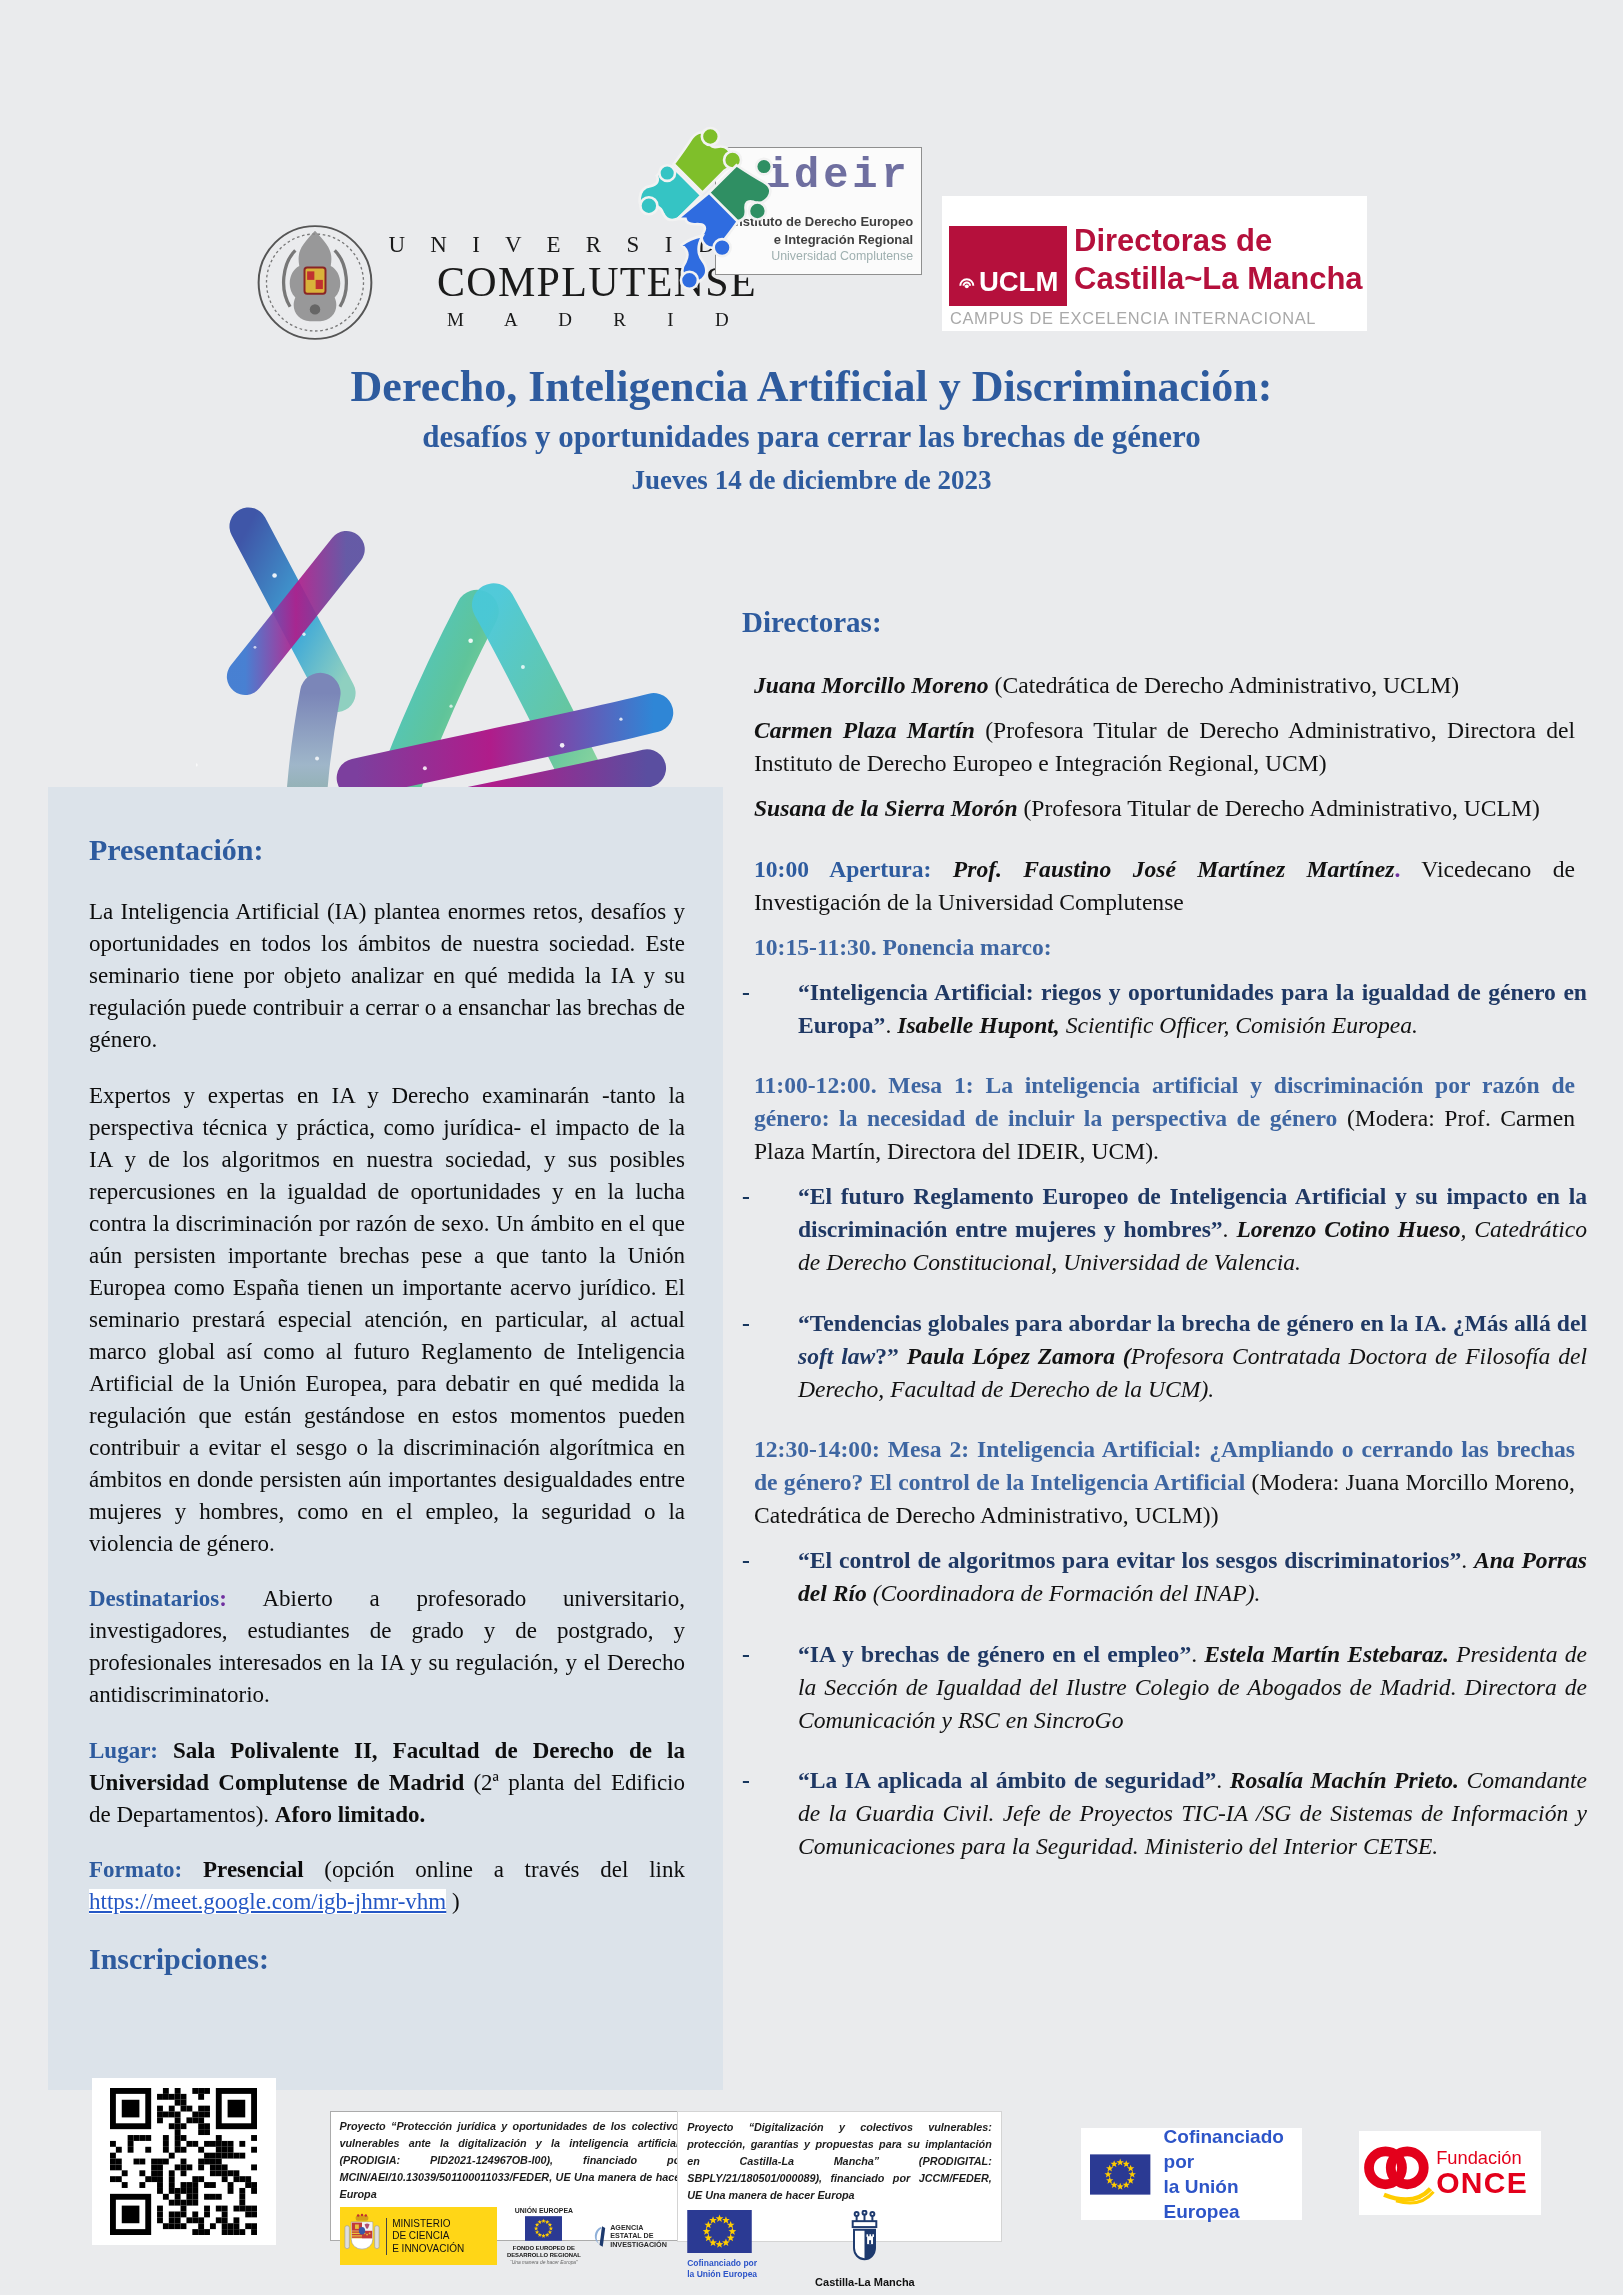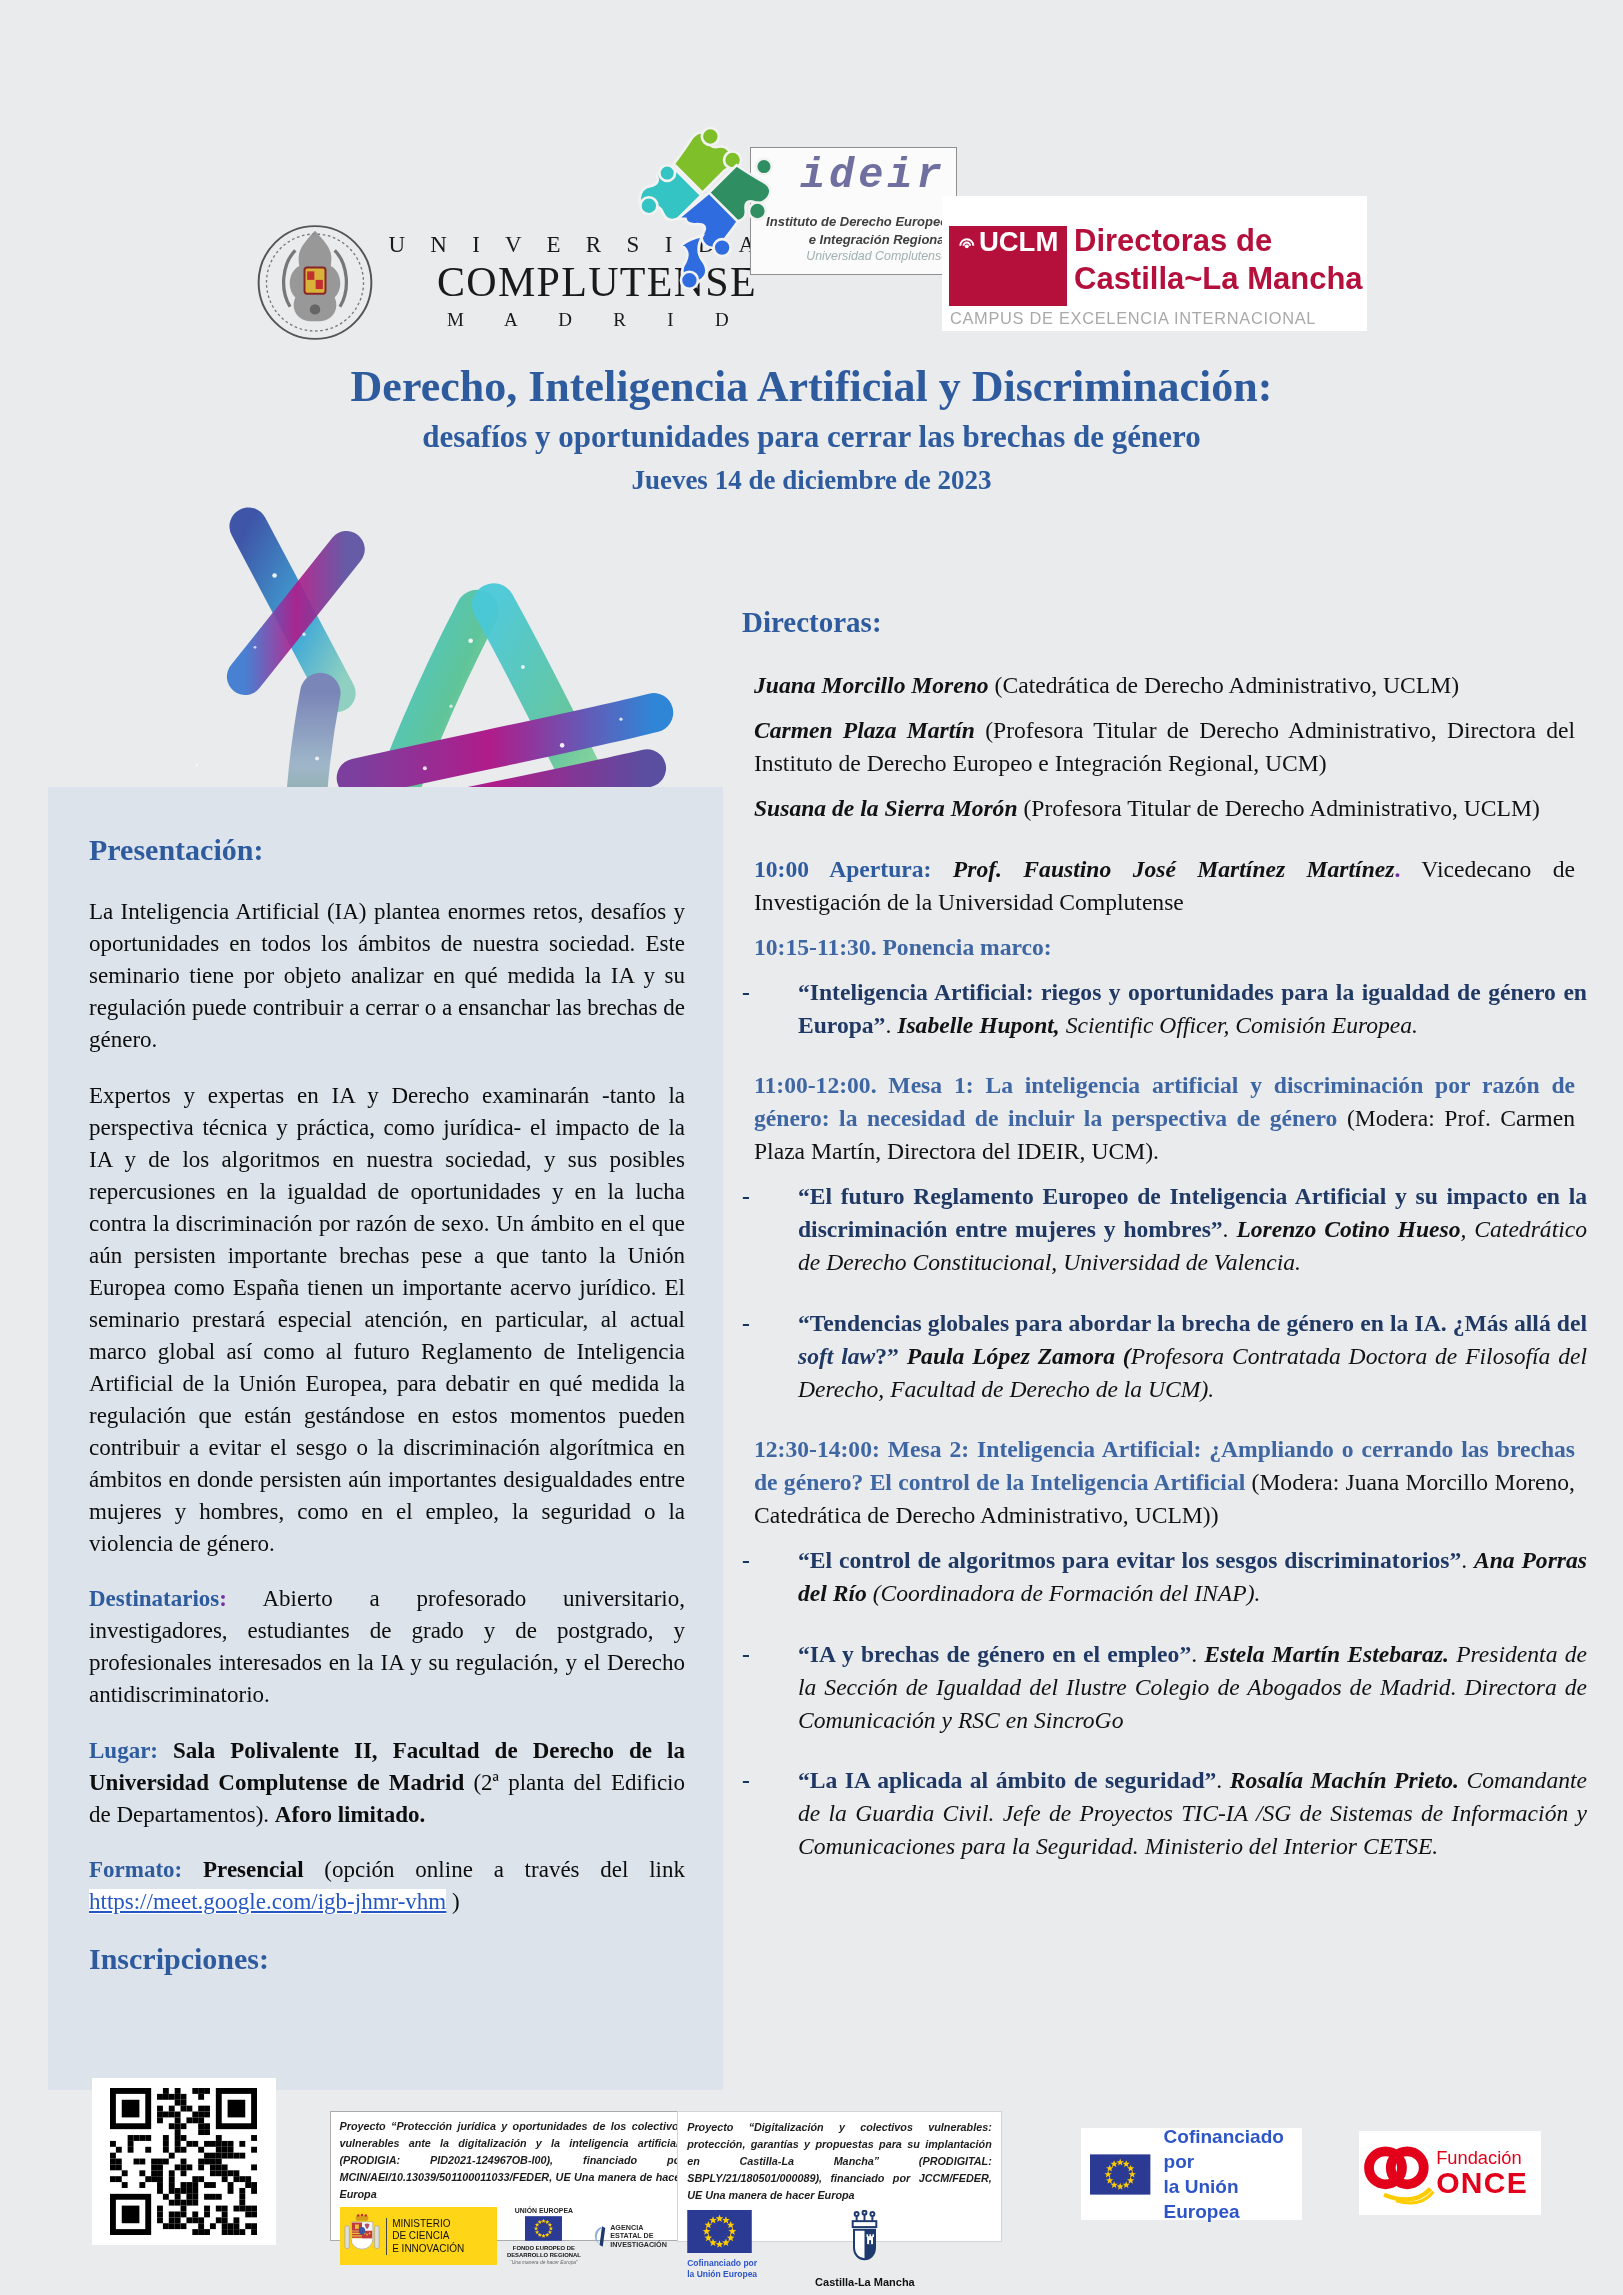--- a/index.html
+++ b/index.html
@@ -6,34 +6,34 @@
   .page{position:relative;width:1623px;height:2295px;background:#eaebed;overflow:hidden;
         font-family:"Liberation Serif","DejaVu Serif",serif;color:#111;}
 
   
   .ucm{position:absolute;left:256px;top:211px;display:flex;align-items:center;gap:14.4px;}
   .ucm-text{text-align:center;color:#1a1a1a;}
   .ucm-l1{font-size:23px;letter-spacing:9.8px;line-height:29px;}
   .ucm-l2{font-size:42px;letter-spacing:1.3px;line-height:46px;}
   .ucm-l3{font-size:19px;letter-spacing:18.3px;line-height:30px;}
 
-  .ideir-box{position:absolute;left:750px;top:147px;width:205px;height:126px;background:#fbfbfb;
-             border:1.3px solid #8f8f8f;font-style:italic;}
+  .ideir-box{position:absolute;left:715px;top:147px;width:205px;height:126px;background:#fbfbfb;
+             border:1.3px solid #8f8f8f;}
   .ideir-name{position:absolute;right:10.5px;top:3.9px;font-family:"Liberation Mono","DejaVu Sans Mono",monospace;
               font-weight:bold;font-size:42px;letter-spacing:3.9px;color:#6f6fa0;}
   .ideir-lines{position:absolute;right:7.9px;bottom:7.9px;text-align:right;
                font-family:"Liberation Sans","DejaVu Sans",sans-serif;font-size:13px;
                font-weight:bold;color:#3f3f3f;line-height:17.7px;}
   .ideir-l3{color:#9fb0b0;font-weight:normal;font-size:12.4px;}
   .puzzle{position:absolute;left:629px;top:126px;}
 
   .uclm{position:absolute;left:942px;top:196px;width:425px;height:135px;background:#fff;
         font-family:"Liberation Sans","DejaVu Sans",sans-serif;}
   .uclm-red{position:absolute;left:6.5px;top:30px;width:118px;height:80px;background:#b5103c;
-            display:flex;align-items:flex-start;justify-content:center;padding-bottom:7.9px;box-sizing:border-box;}
+            display:flex;align-items:flex-end;justify-content:center;padding-bottom:7.9px;box-sizing:border-box;}
   .uclm-abbr{color:#fff;font-weight:bold;font-size:27.5px;display:flex;align-items:center;gap:2.6px;}
   .uclm-name{position:absolute;left:132px;top:26px;color:#b5103c;font-weight:bold;font-size:31px;line-height:38px;}
   .uclm-campus{position:absolute;left:7.9px;bottom:2.6px;width:410px;color:#a9a9a9;font-size:16.4px;
                letter-spacing:0.7px;margin-top:8px;}
 
   
   .titleblock{position:absolute;left:0;top:361px;width:100%;text-align:center;color:#2e5b9e;font-weight:bold;}
   .title-main{font-size:44px;line-height:52px;}
   .title-sub{font-size:31px;line-height:38px;margin-top:5.2px;}
   .title-date{font-size:27px;line-height:33px;margin-top:7.9px;}

